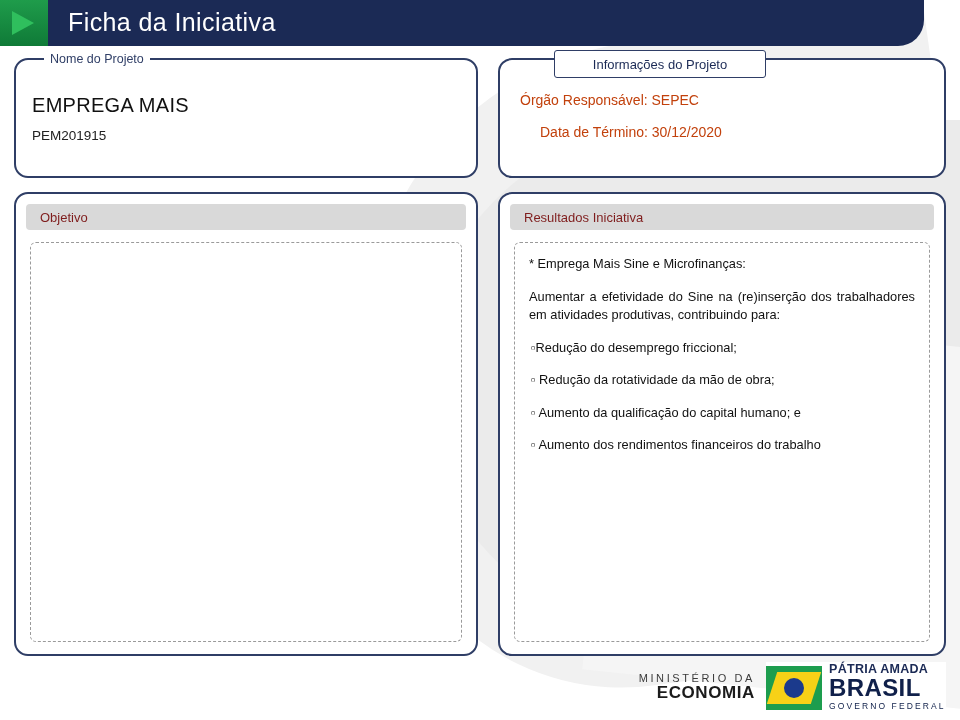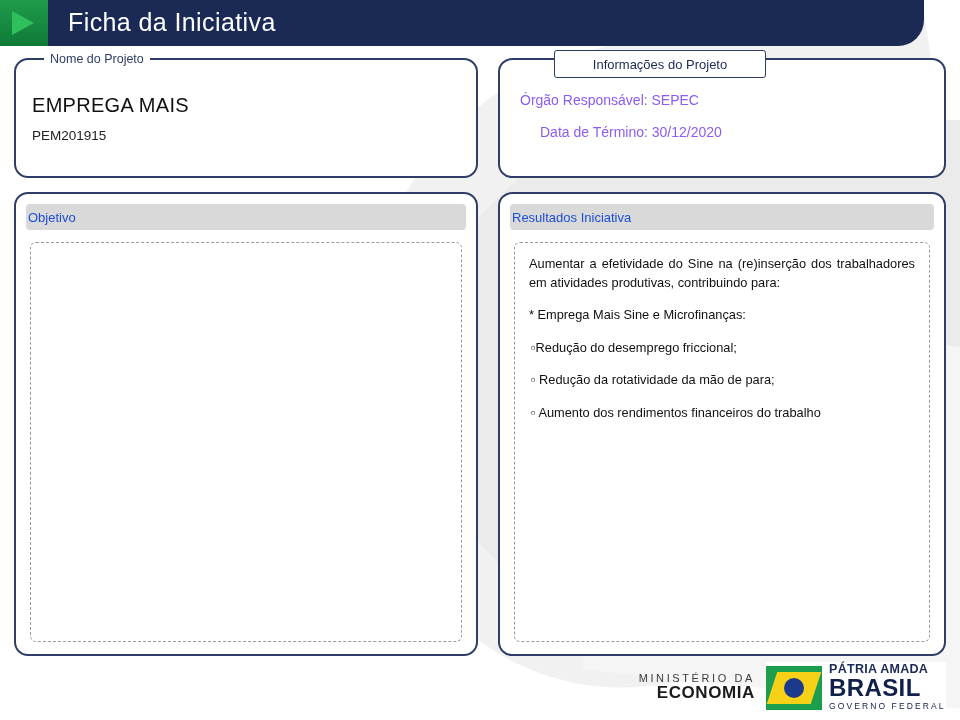--- a/index.html
+++ b/index.html
@@ -158,21 +158,21 @@
     align-items: center;
     justify-content: center;
     font-size: 13px;
     color: #1b2a55;
     margin-left: 30px;
   }
   .info-line {
     position: absolute;
     left: 20px;
     font-size: 14px;
-    color: #8b5cf6;
+    color: #c2410c;
   }
   .info-line-1 { top: 32px; }
   .info-line-2 { top: 64px; margin-left: 20px; }
 
   
   .panel {
     position: absolute;
     background: #ffffff;
     border: 2px solid #2f3e66;
     border-radius: 14px;
@@ -193,23 +193,23 @@
   .panel-head {
     position: absolute;
     left: 10px;
     top: 10px;
     right: 10px;
     height: 26px;
     background: #d9d9d9;
     border-radius: 4px;
     display: flex;
     align-items: center;
-    padding-left: 2px;
+    padding-left: 14px;
     font-size: 13px;
-    color: #1d4ed8;
+    color: #7f1d1d;
     box-sizing: border-box;
   }
   .panel-body {
     position: absolute;
     left: 14px;
     top: 48px;
     right: 14px;
     bottom: 12px;
     border: 1px dashed #9a9a9a;
     border-radius: 6px;
@@ -338,24 +338,25 @@
 <div id="box-info-title">Informações do Projeto</div>
 
 <div class="panel" id="panel-objetivo">
   <div class="panel-head">Objetivo</div>
   <div class="panel-body"></div>
 </div>
 
 <div class="panel" id="panel-resultados">
   <div class="panel-head">Resultados Iniciativa</div>
   <div class="panel-body">
+    <p class="res-p">* Emprega Mais Sine e Microfinanças:</p>
     <p class="res-p justify">Aumentar a efetividade do Sine na (re)inserção dos trabalhadores em atividades produtivas, contribuindo para:</p>
-    <p class="res-p">* Emprega Mais Sine e Microfinanças:</p>
     <p class="res-p bullet">▫Redução do desemprego friccional;</p>
-    <p class="res-p bullet">▫ Redução da rotatividade da mão de para;</p>
+    <p class="res-p bullet">▫ Redução da rotatividade da mão de obra;</p>
+    <p class="res-p bullet">▫ Aumento da qualificação do capital humano; e</p>
     <p class="res-p bullet">▫ Aumento dos rendimentos financeiros do trabalho</p>
   </div>
 </div>
 
 <div class="footer">
   <div class="min-eco">
     <div class="m1">MINISTÉRIO DA</div>
     <div class="m2">ECONOMIA</div>
   </div>
   <div class="gov-logo">

